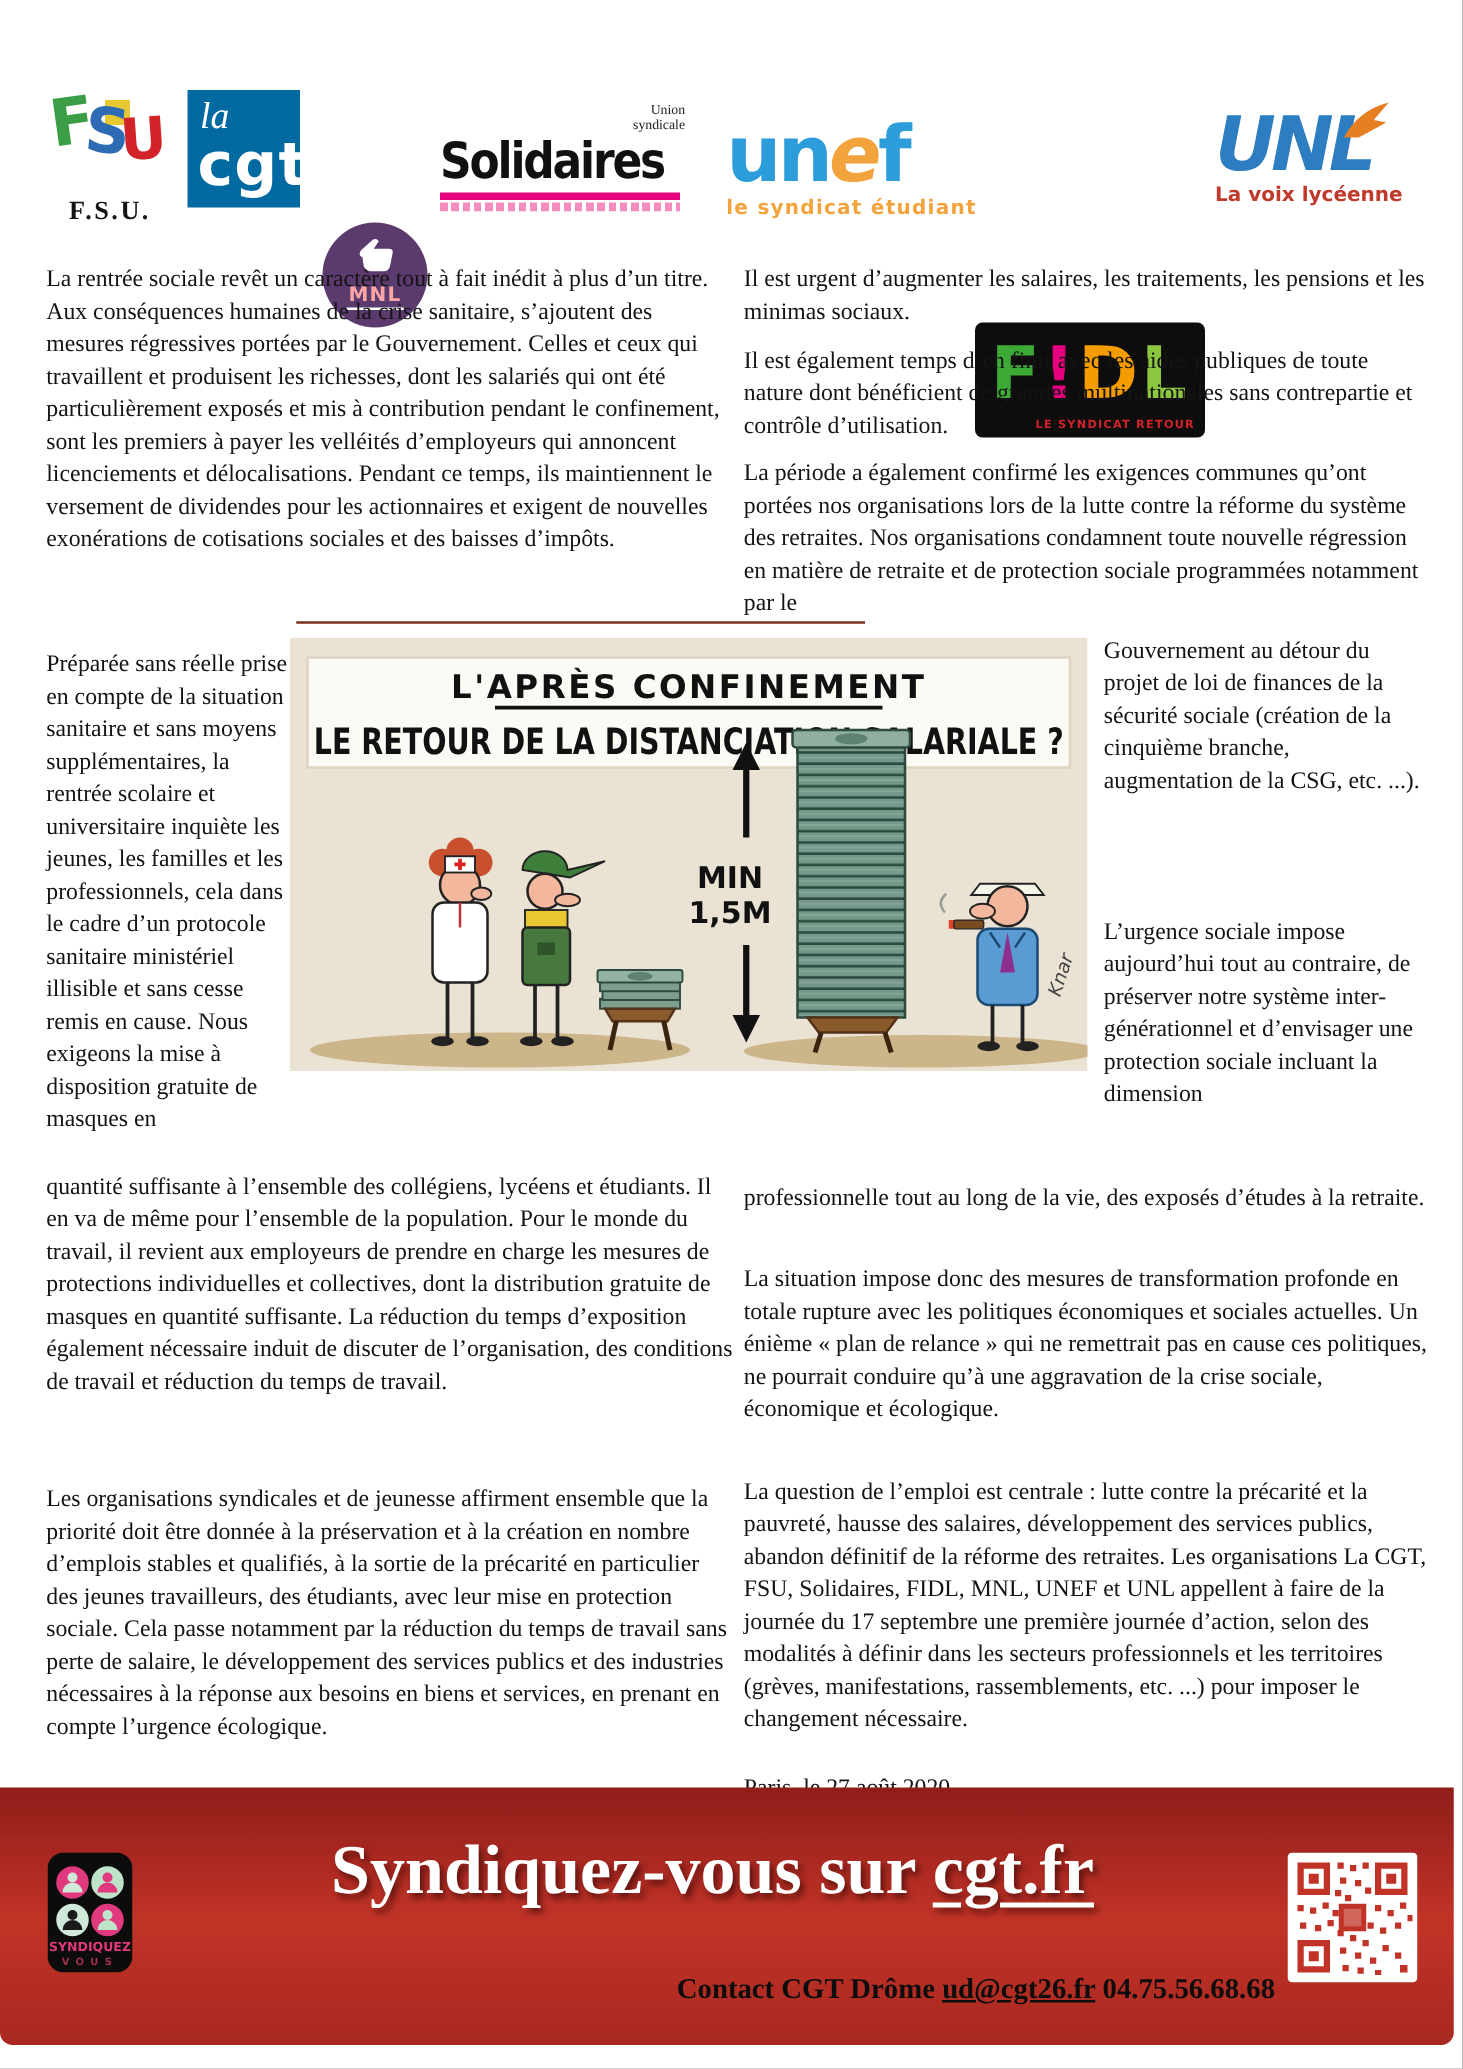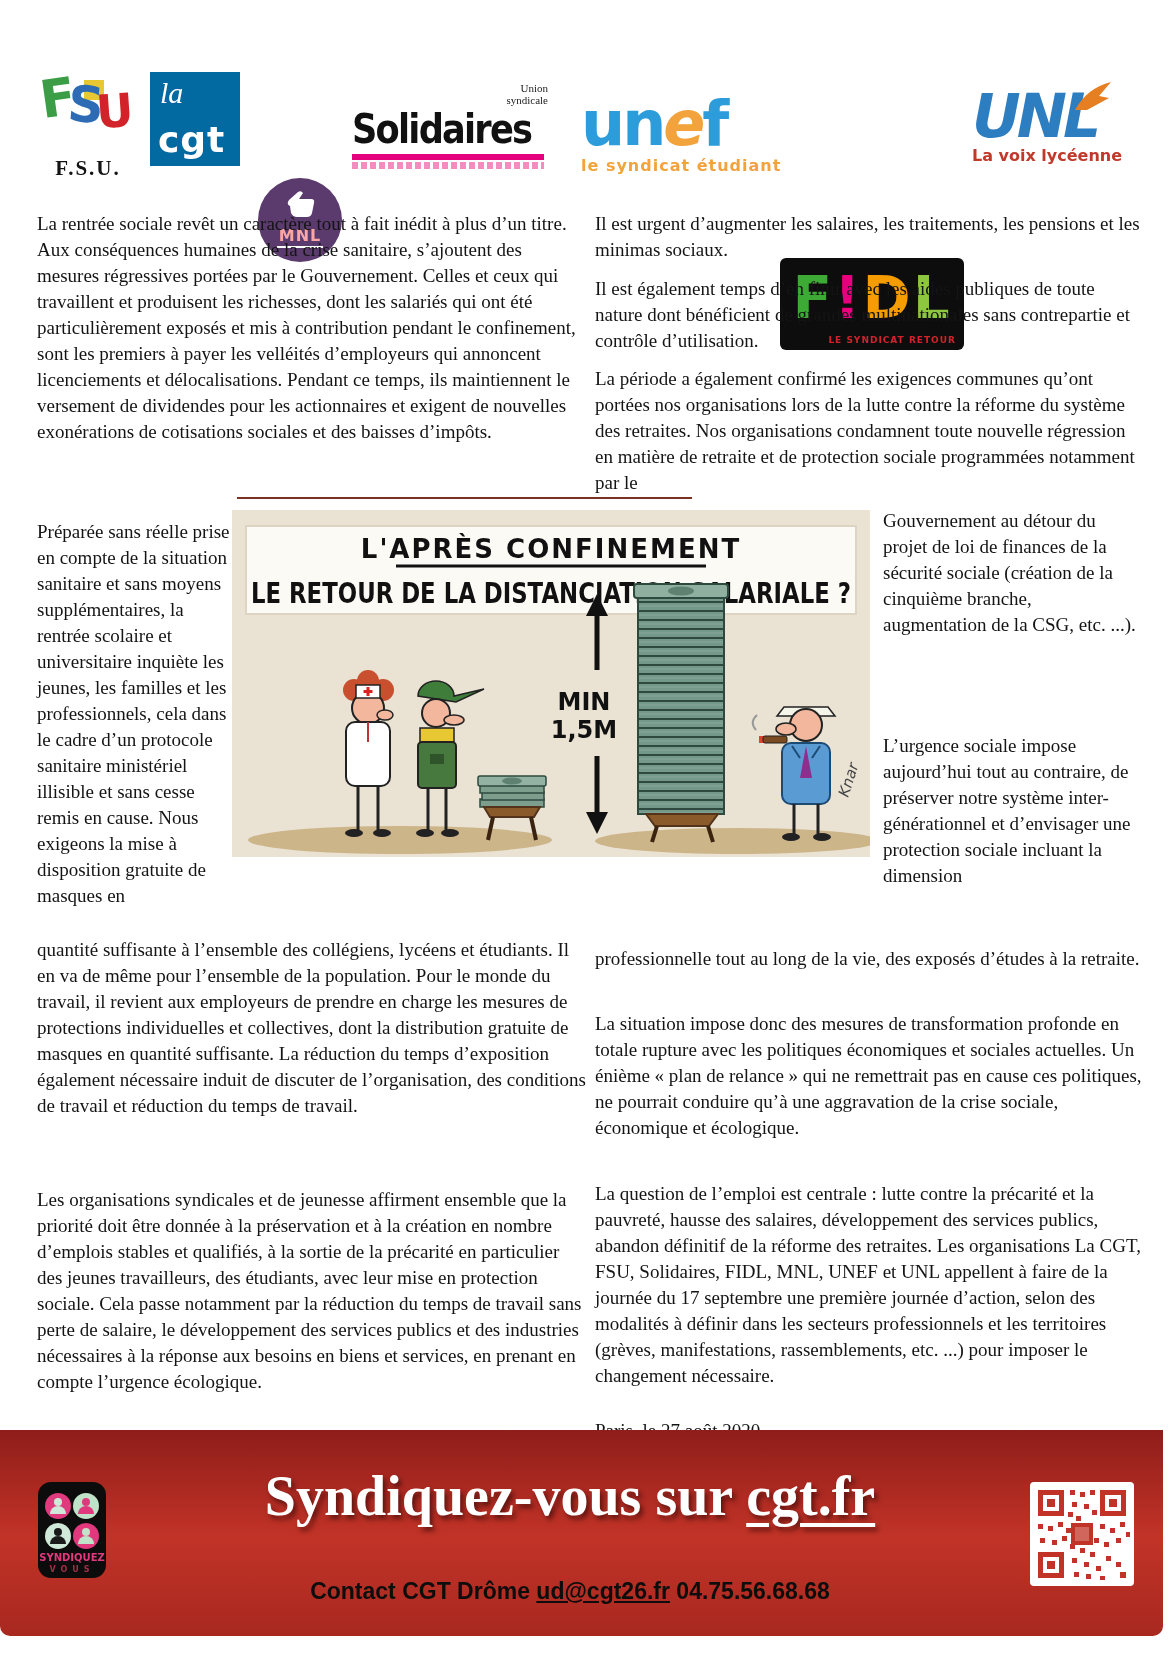--- a/index.html
+++ b/index.html
@@ -9,21 +9,21 @@
   .logo{position:absolute;}
   .fsu-cluster{position:relative;width:100px;height:72px;}
   .fsu-cluster span{position:absolute;font-family:"DejaVu Sans",sans-serif;font-weight:bold;}
   .fsu-l1{left:2px;top:-6px;font-size:52px;color:#3b9e46;transform:rotate(-8deg);}
   .fsu-l2{left:30px;top:2px;font-size:50px;color:#2d6cb5;transform:rotate(5deg);}
   .fsu-l3{left:58px;top:10px;font-size:46px;color:#d2232a;transform:rotate(-4deg);}
   .fsu-sq{left:46px;top:6px;width:20px;height:20px;background:#e8c832;display:block;}
   .fsu-label{margin-top:10px;font-size:21px;font-weight:bold;letter-spacing:2px;text-align:center;}
   .cgt-box{width:90px;height:94px;background:#0369a1;color:#fff;position:relative;}
   .cgt-la{position:absolute;left:10px;top:4px;font-style:italic;font-size:30px;font-family:"Liberation Serif",serif;}
-  .cgt-cgt{position:absolute;left:8px;bottom:6px;font-family:"DejaVu Sans",sans-serif;font-weight:bold;font-size:36px;letter-spacing:1px;}
+  .cgt-cgt{position:absolute;left:8px;bottom:6px;font-family:"DejaVu Sans",sans-serif;font-weight:bold;font-size:48px;letter-spacing:1px;}
   .mnl-circle{width:84px;height:84px;border-radius:50%;background:#5b3a6e;position:relative;color:#fca5a5;}
   .mnl-fist{position:absolute;left:26px;top:12px;width:32px;height:34px;}
   .mnl-label{position:absolute;left:0;right:0;bottom:14px;text-align:center;font-family:"DejaVu Sans",sans-serif;font-weight:bold;font-size:16px;letter-spacing:1px;border-bottom:2px solid #fff;width:46px;margin:0 auto;padding-bottom:1px;}
   .sol-box{width:200px;}
   .sol-top{font-size:11px;line-height:12px;text-align:right;color:#222;padding-right:4px;}
   .sol-main{font-family:"DejaVu Sans",sans-serif;font-weight:bold;font-size:40px;letter-spacing:-2px;transform:scaleX(.88);transform-origin:left;white-space:nowrap;color:#111;}
   .sol-bar1{height:6px;background:#e5007d;margin-top:2px;width:192px;}
   .sol-bar2{height:7px;margin-top:2px;width:192px;background:repeating-linear-gradient(90deg,#f48cbf 0 6px,#ffffff 6px 9px);}
   .unef-main{font-family:"DejaVu Sans",sans-serif;font-weight:bold;font-size:62px;letter-spacing:-3px;line-height:56px;}
   .unef-sub{font-family:"DejaVu Sans",sans-serif;font-weight:bold;font-size:16px;color:#f2a33c;margin-top:4px;letter-spacing:1px;}
@@ -39,22 +39,22 @@
   
   .cartoon{position:absolute;left:232px;top:510px;width:638px;height:347px;}
   
   .banner{position:absolute;left:0;top:1430px;width:1163px;height:206px;
           background:linear-gradient(180deg,#8f1d1a 0%,#c23327 52%,#a82820 100%);
           border-radius:0 0 10px 10px;}
   .headline{position:absolute;left:120px;top:34px;width:900px;text-align:center;color:#ffffff;
             font-family:"Liberation Serif",serif;font-weight:bold;font-size:56px;
             text-shadow:3px 4px 5px rgba(30,0,0,.55);white-space:nowrap;}
   .headline .lnk{text-decoration:underline;text-decoration-thickness:4px;text-underline-offset:8px;}
-  .contact{position:absolute;left:120px;top:148px;width:900px;text-align:center;color:#0d0d0d;
-           font-family:Liberation Sans, sans-serif;font-weight:bold;font-size:23px;}
+  .contact{position:absolute;left:120px;top:148px;width:900px;text-align:right;color:#0d0d0d;
+           font-family:Liberation Serif, serif;font-weight:bold;font-size:23px;}
   .contact .lnk{text-decoration:underline;}
   .syndlogo{position:absolute;left:38px;top:52px;width:68px;height:96px;}
   .qr{position:absolute;left:1030px;top:52px;width:104px;height:104px;}
   .dateline{position:absolute;left:595px;top:1399px;font-size:19px;}
 </style>
 </head>
 <body>
 
 <div id="page">
 

